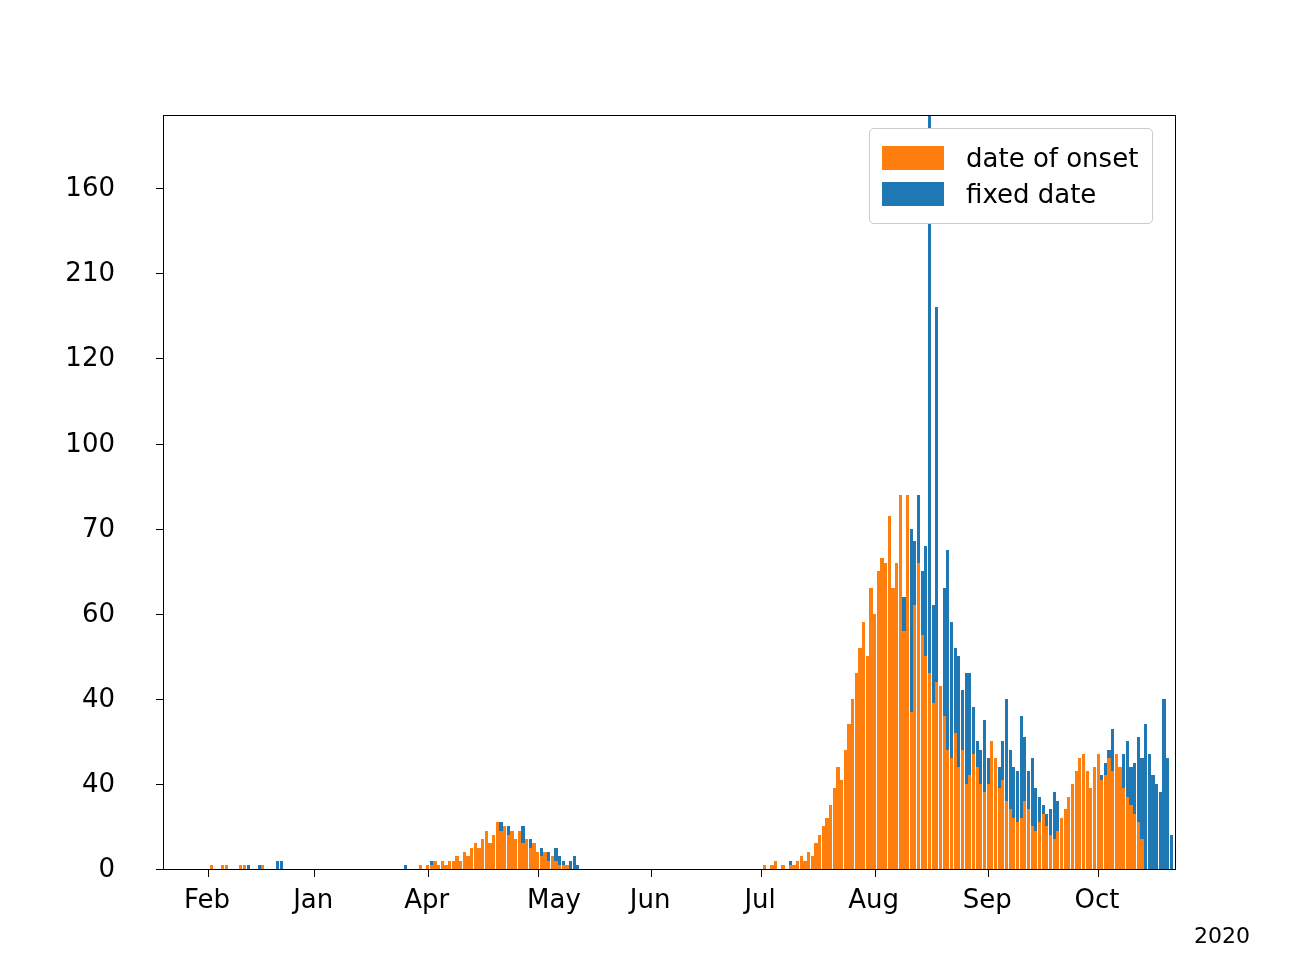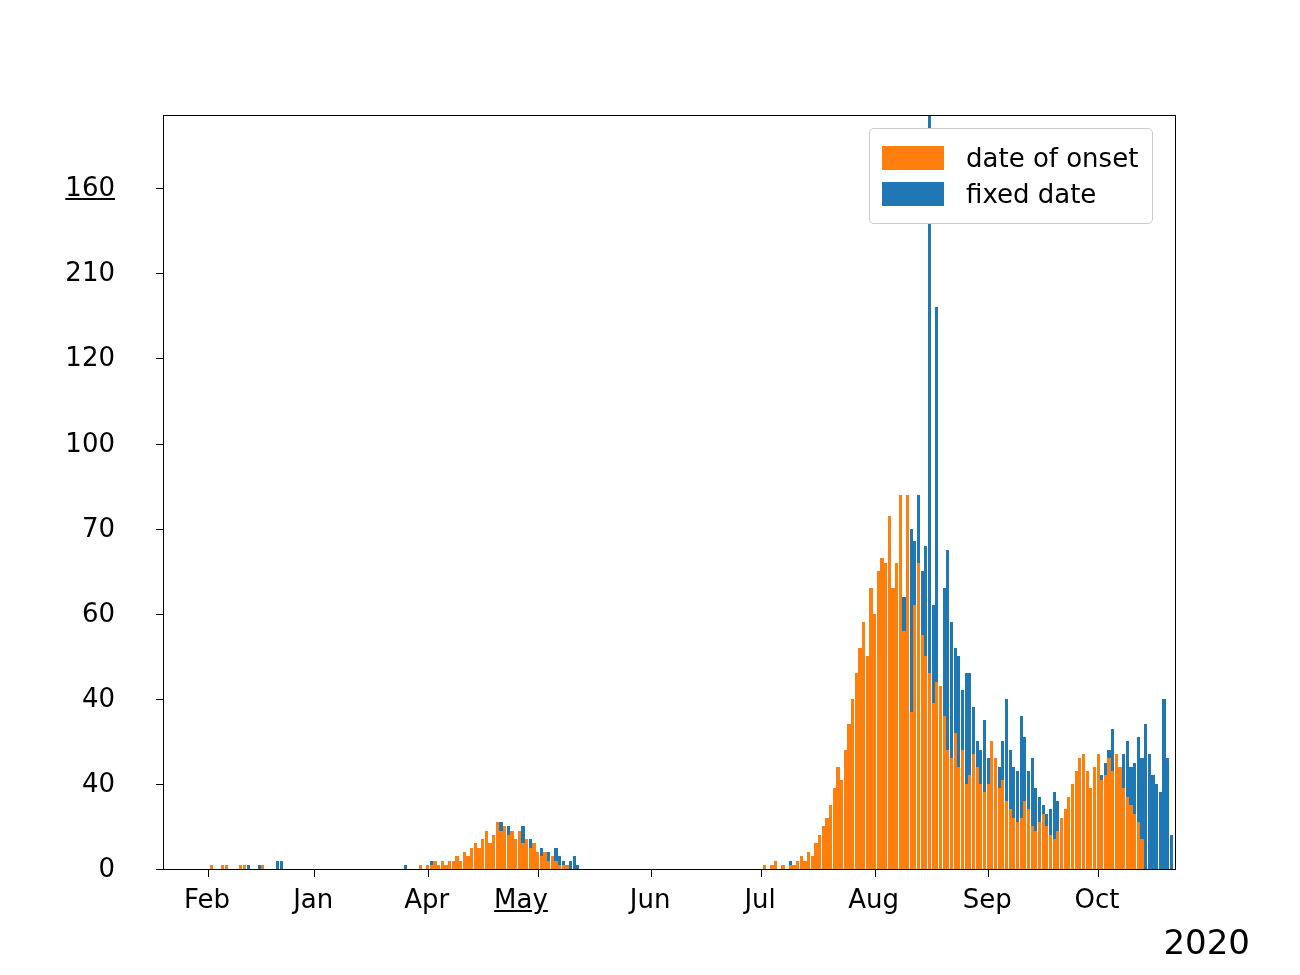--- a/index.html
+++ b/index.html
@@ -76,21 +76,21 @@
     font-size: 26px;
     color: #000000;
     line-height: 1;
     white-space: nowrap;
     transform: translateX(-50%);
   }
   #year-label {
     position: absolute;
     right: 50px;
     top: 925px;
-    font-size: 34px;
+    font-size: 22px;
     color: #000000;
     line-height: 1;
   }
   
   #legend {
     position: absolute;
     left: 869px;
     top: 128px;
     border: 1px solid #cccccc;
     border-radius: 5px;
@@ -124,21 +124,21 @@
 
   <div id="ylabels">
       <div class="yticklabel" style="top: 855px;">0</div>
       <div class="yticklabel" style="top: 769.915px;">40</div>
       <div class="yticklabel" style="top: 684.831px;">40</div>
       <div class="yticklabel" style="top: 599.746px;">60</div>
       <div class="yticklabel" style="top: 514.661px;">70</div>
       <div class="yticklabel" style="top: 429.576px;">100</div>
       <div class="yticklabel" style="top: 344.492px;">120</div>
       <div class="yticklabel" style="top: 259.407px;">210</div>
-      <div class="yticklabel" style="top: 174.322px; text-decoration: underline;">160</div>
+      <div class="yticklabel" style="top: 174.322px;">160</div>
     </div>
 
   <div id="axes">
     <div id="plot-canvas">
         <div class="bar bar-fixed" style="left: 82.6749px; width: 3.15022px; height: 4.25424px; background: rgb(31, 119, 180);"></div>
         <div class="bar bar-fixed" style="left: 93.664px; width: 3.15022px; height: 4.25424px; background: rgb(31, 119, 180);"></div>
         <div class="bar bar-fixed" style="left: 97.3271px; width: 3.15022px; height: 4.25424px; background: rgb(31, 119, 180);"></div>
         <div class="bar bar-fixed" style="left: 111.979px; width: 3.15022px; height: 8.50847px; background: rgb(31, 119, 180);"></div>
         <div class="bar bar-fixed" style="left: 115.642px; width: 3.15022px; height: 8.50847px; background: rgb(31, 119, 180);"></div>
         <div class="bar bar-fixed" style="left: 240.186px; width: 3.15022px; height: 4.25424px; background: rgb(31, 119, 180);"></div>
@@ -454,21 +454,21 @@
         <div class="xtick" style="left: 710.63px;"></div>
         <div class="xtick" style="left: 824.185px;"></div>
         <div class="xtick" style="left: 934.076px;"></div>
       </div>
   </div>
 
   <div id="xlabels">
       <div class="xticklabel" style="left: 206.957px;">Feb</div>
       <div class="xticklabel" style="left: 313.185px;">Jan</div>
       <div class="xticklabel" style="left: 426.739px;">Apr</div>
-      <div class="xticklabel" style="left: 521px; text-decoration: underline;">May</div>
+      <div class="xticklabel" style="left: 554px;">May</div>
       <div class="xticklabel" style="left: 650.185px;">Jun</div>
       <div class="xticklabel" style="left: 760.076px;">Jul</div>
       <div class="xticklabel" style="left: 873.63px;">Aug</div>
       <div class="xticklabel" style="left: 987.185px;">Sep</div>
       <div class="xticklabel" style="left: 1097.08px;">Oct</div>
     </div>
 
   <div id="year-label">2020</div>
 
   <div id="legend">

